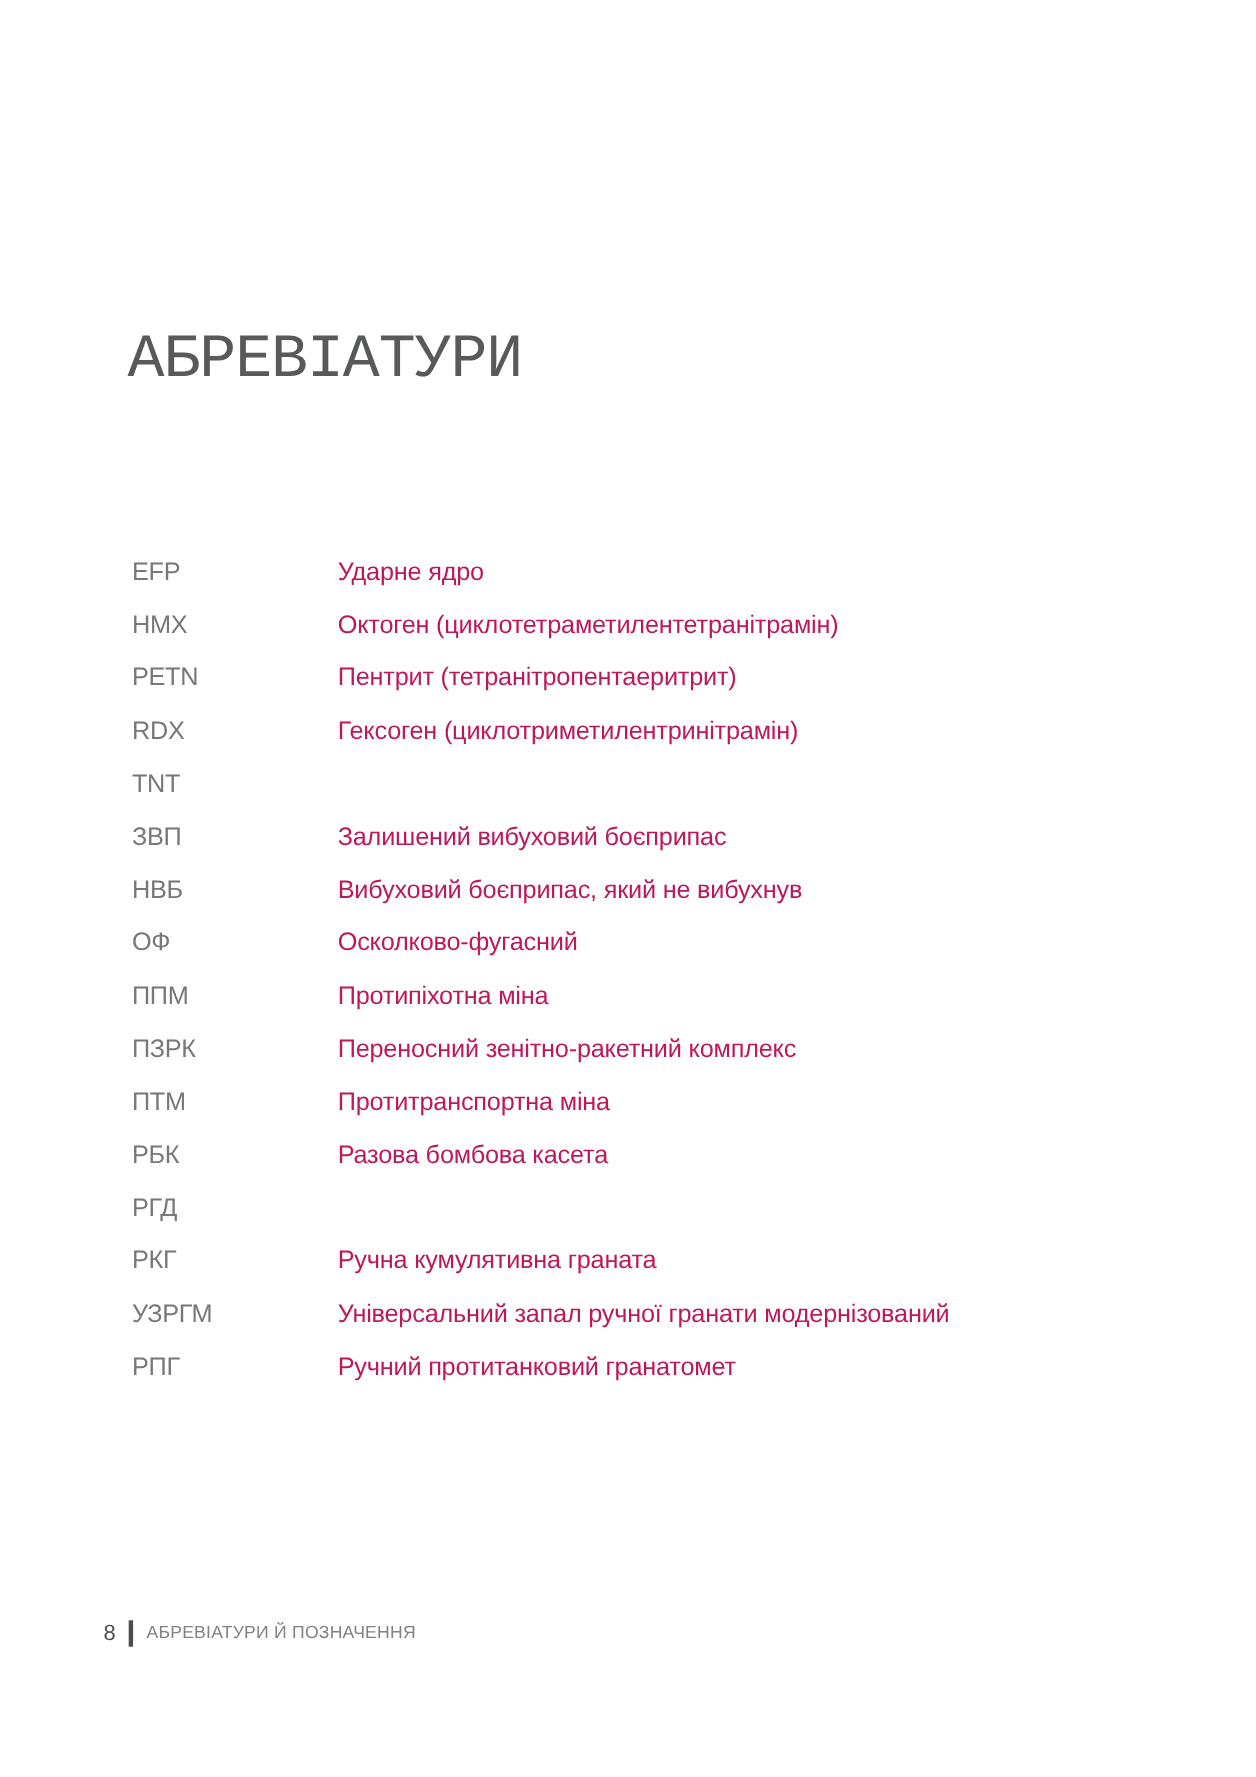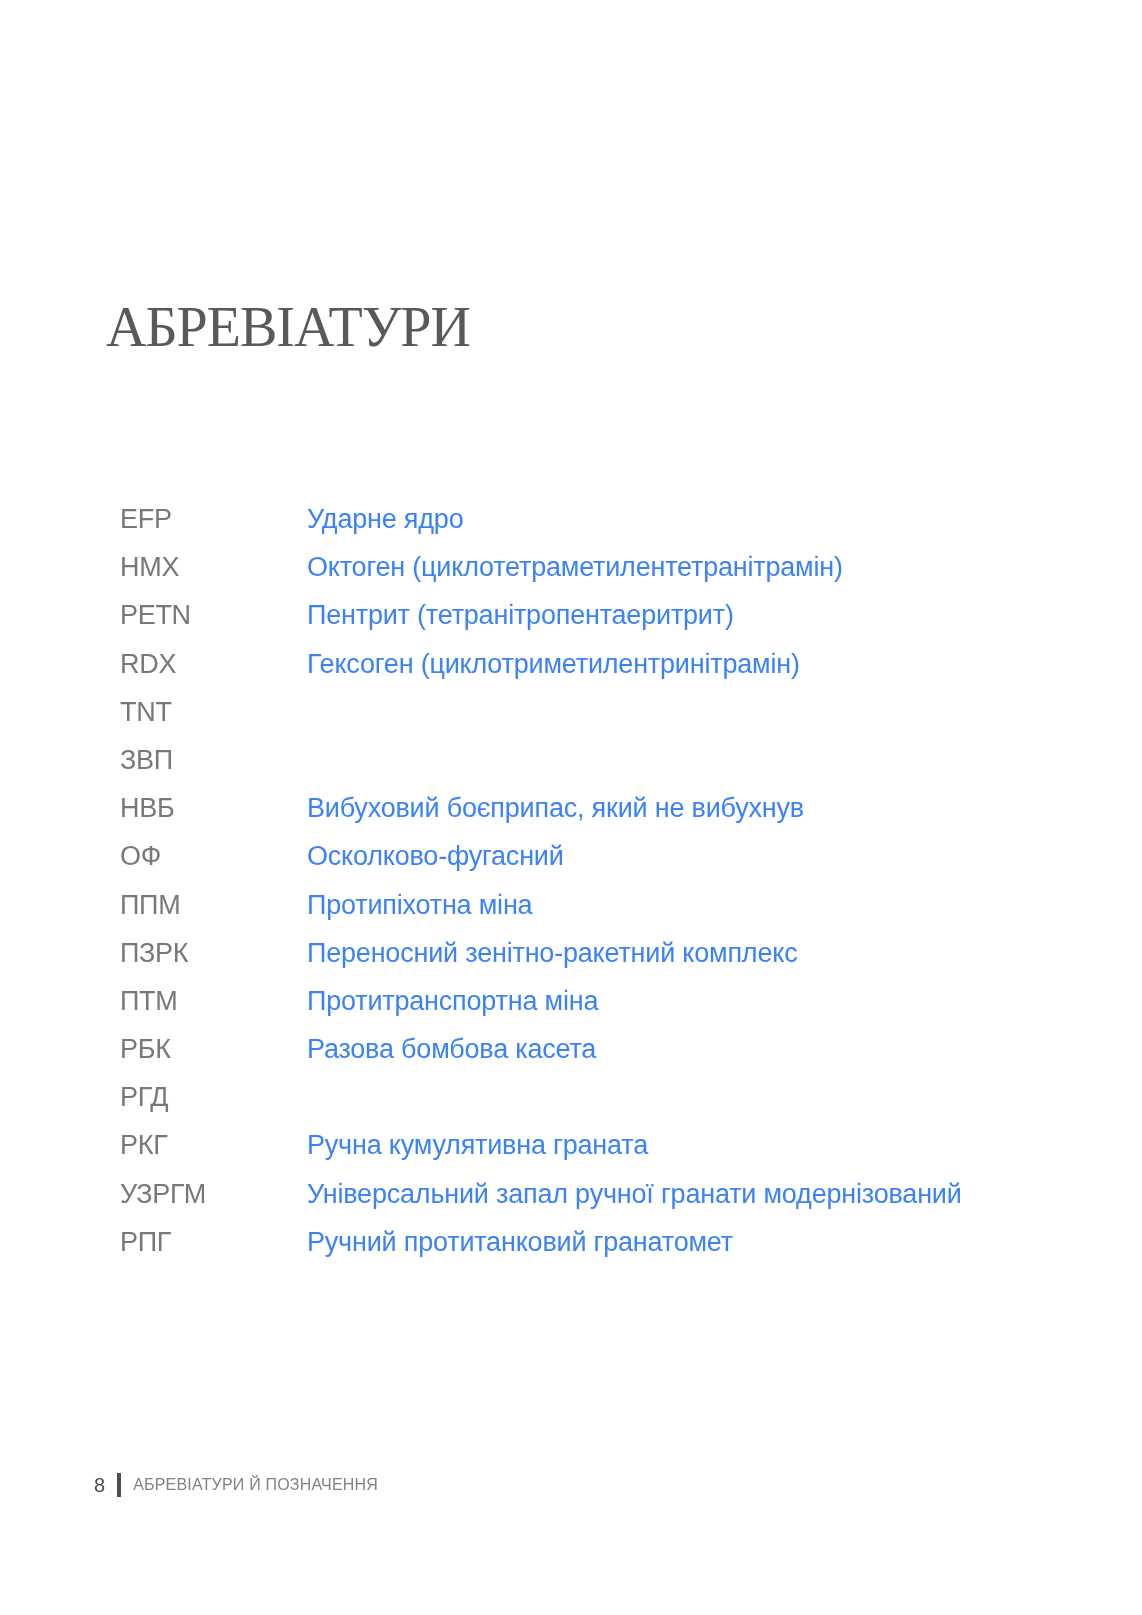--- a/index.html
+++ b/index.html
@@ -9,24 +9,24 @@
     }
     body {
       width: 1142px;
       height: 1615px;
       position: relative;
       overflow: hidden;
       font-family: "Liberation Sans", "DejaVu Sans", sans-serif;
     }
     .page-title {
       position: absolute;
-      left: 106px;
+      left: 116px;
       top: 292px;
       margin: 0;
-      font-family: Liberation Serif, serif;
+      font-family: Liberation Mono, monospace;
       font-weight: normal;
       font-size: 56px;
       line-height: 70px;
       color: #58595b;
       letter-spacing: -1px;
     }
     .page-title span {
       display: block;
     }
     .abbr-list {
@@ -34,31 +34,31 @@
       left: 120px;
       top: 503px;
       margin: 0;
       padding: 0;
       list-style: none;
     }
     .abbr-row {
       display: flex;
       height: 48.2px;
       align-items: flex-start;
-      font-size: 27px;
+      font-size: 23px;
       line-height: 32px;
     }
     .abbr-code {
       width: 187px;
       color: #77787b;
       font-family: "Liberation Sans", sans-serif;
       letter-spacing: -0.3px;
     }
     .abbr-desc {
-      color: #3b82f6;
+      color: #be185d;
       font-family: "Liberation Sans", sans-serif;
       letter-spacing: -0.2px;
     }
     .footer {
       position: absolute;
       left: 94px;
       top: 1470px;
       display: flex;
       align-items: center;
       height: 30px;
@@ -104,20 +104,21 @@
   </li>
   <li class="abbr-row">
     <span class="abbr-code">RDX</span>
     <span class="abbr-desc">Гексоген (циклотриметилентринітрамін)</span>
   </li>
   <li class="abbr-row">
     <span class="abbr-code">TNT</span>
   </li>
   <li class="abbr-row">
     <span class="abbr-code">ЗВП</span>
+    <span class="abbr-desc">Залишений вибуховий боєприпас</span>
   </li>
   <li class="abbr-row">
     <span class="abbr-code">НВБ</span>
     <span class="abbr-desc">Вибуховий боєприпас, який не вибухнув</span>
   </li>
   <li class="abbr-row">
     <span class="abbr-code">ОФ</span>
     <span class="abbr-desc">Осколково-фугасний</span>
   </li>
   <li class="abbr-row">

